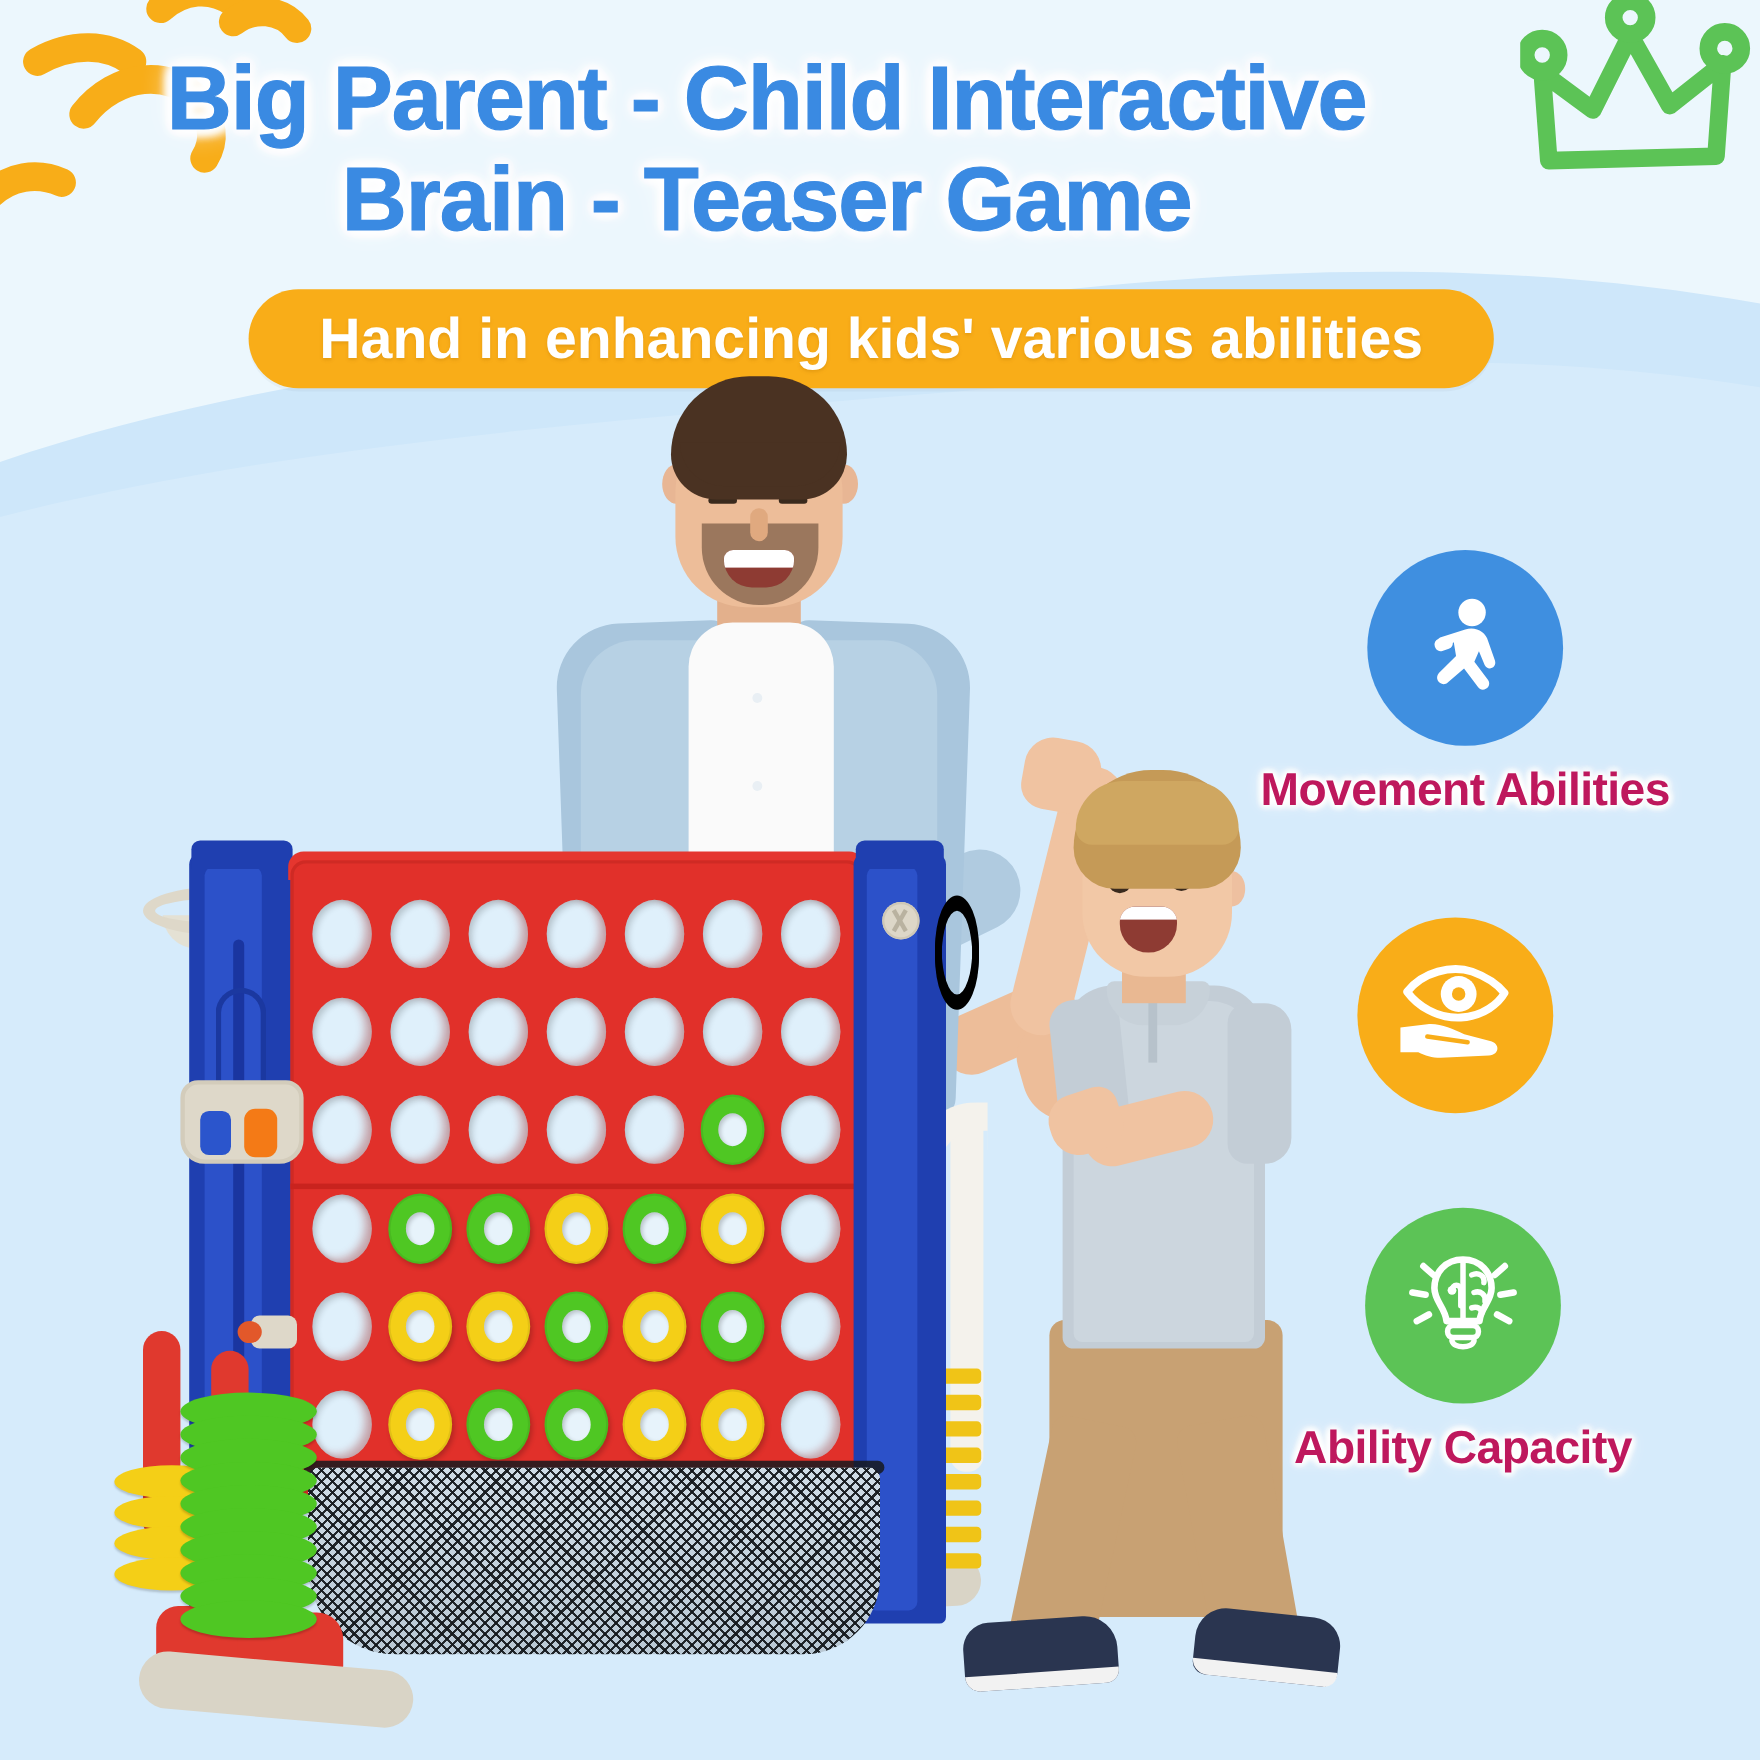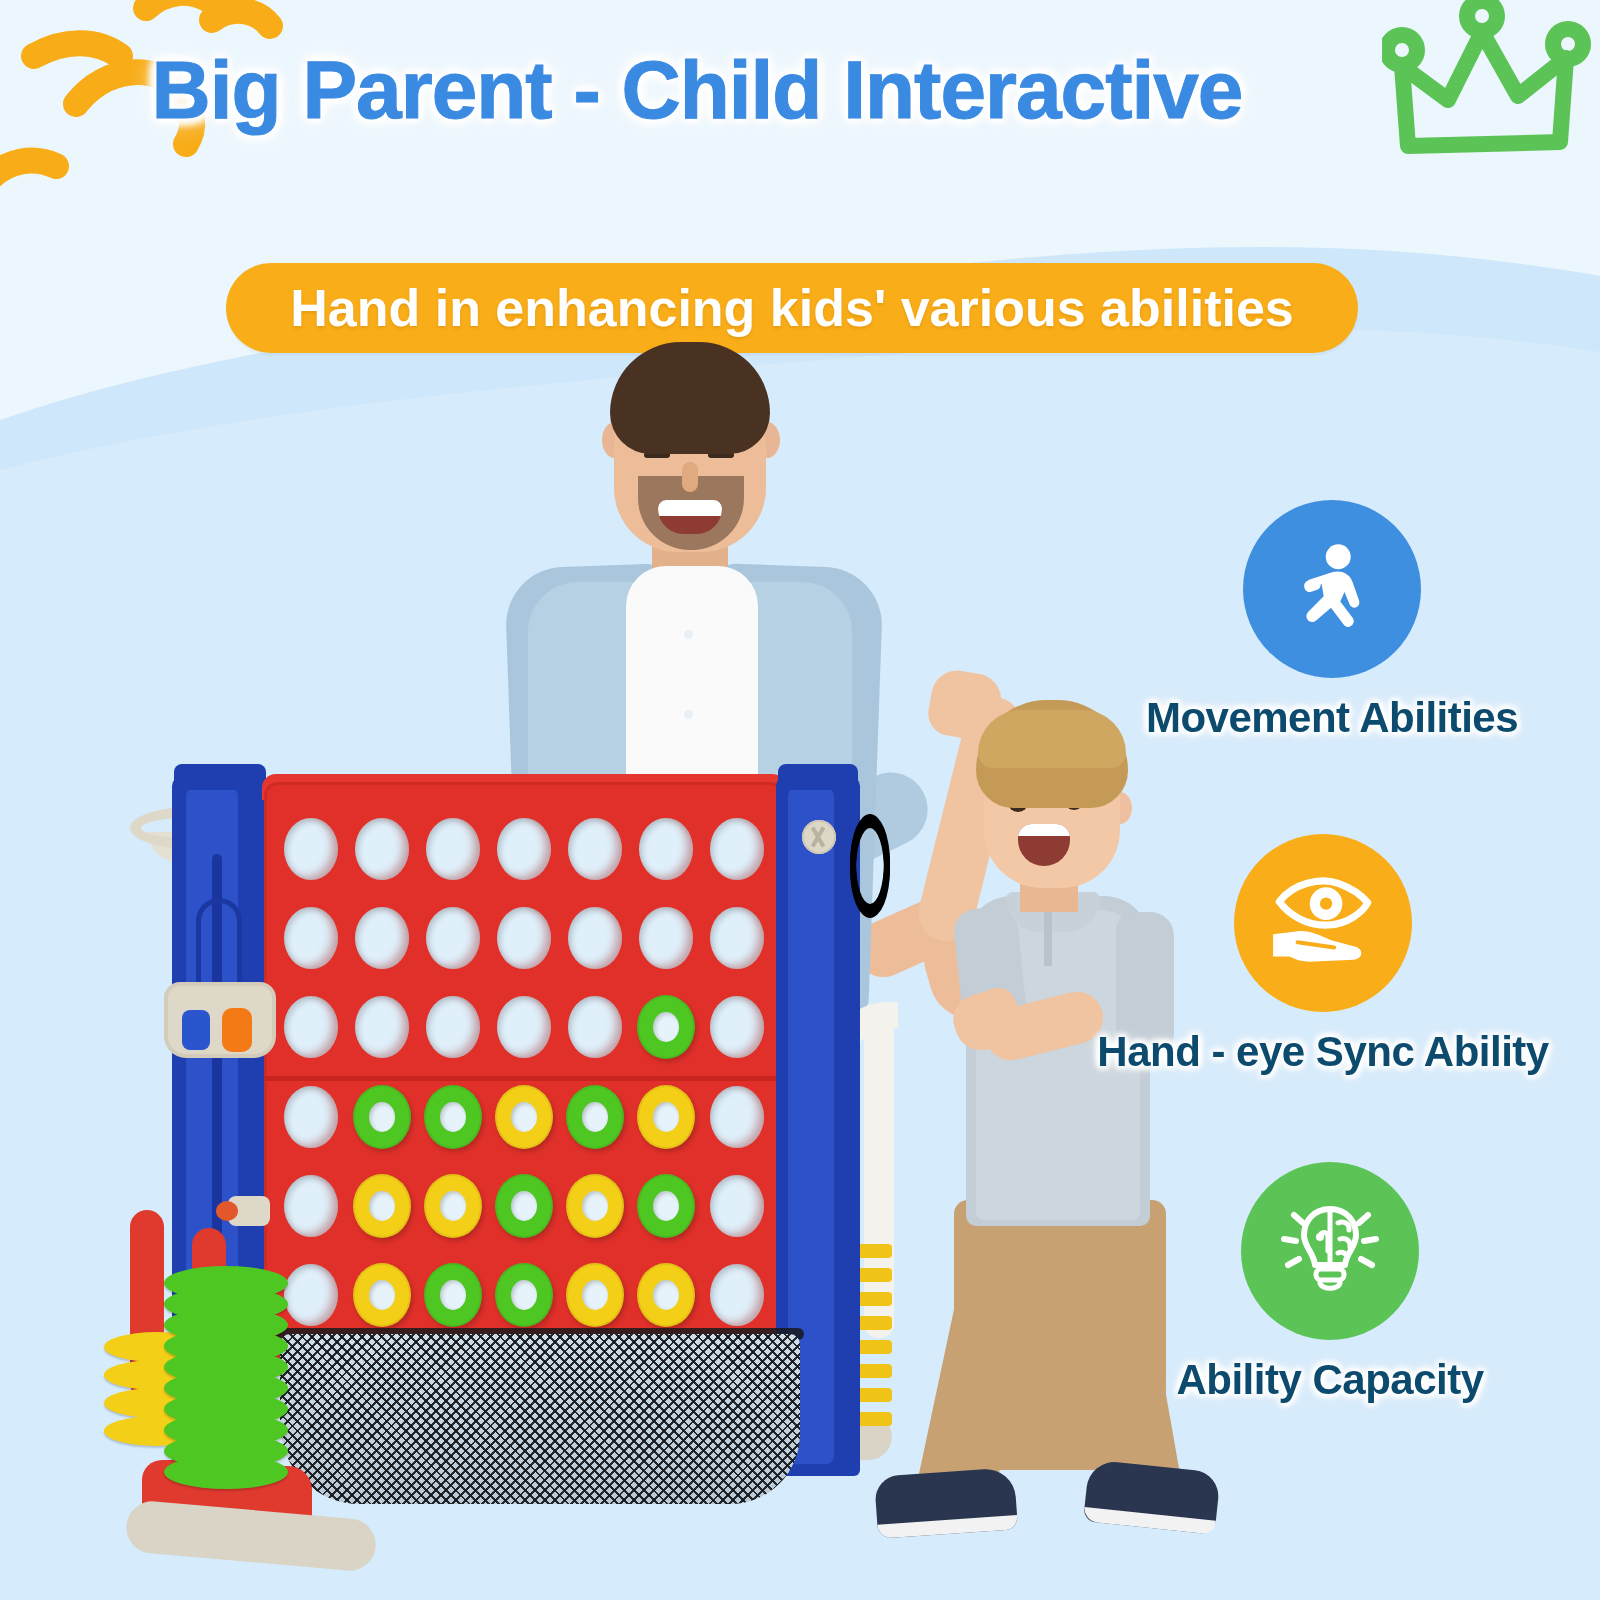--- a/index.html
+++ b/index.html
@@ -186,21 +186,21 @@
   .ylad{position:absolute;left:716px;top:486px;width:64px;height:180px;}
   .ylad div{position:absolute;left:0;width:64px;height:14px;background:#f0c417;border-radius:4px;}
   .redstrip{position:absolute;left:700px;top:470px;width:22px;height:180px;background:#e0392e;border-radius:8px;transform:rotate(4deg);}
 
   
   .features{position:absolute;right:38px;top:500px;width:470px;}
   .feature{position:relative;margin-bottom:92px;text-align:center;}
   .fic{width:178px;height:178px;border-radius:50%;margin:0 auto;display:flex;align-items:center;justify-content:center;}
   .fic svg{display:block;}
   .flabel{
-    margin-top:16px;font-size:42px;font-weight:bold;color:#0c4a6e;letter-spacing:-0.5px;
+    margin-top:16px;font-size:42px;font-weight:bold;color:#be185d;letter-spacing:-0.5px;
     text-shadow:0 0 8px #fff,0 0 8px #fff,2px 2px 6px #fff,-2px 2px 6px #fff,2px -2px 6px #fff,-2px -2px 6px #fff,0 0 16px #fff;
   }
   .f1 .fic{background:#3f8fe0;}
   .f2 .fic{background:#f9ad18;}
   .f3 .fic{background:#5cc356;}
   .f1{margin-left:10px;}
   .f2{margin-left:-8px;margin-bottom:86px;}
   .f3{margin-left:6px;}
 </style>
 </head>
@@ -234,20 +234,21 @@
         <path d="M26,150 L20,70 L66,104 L100,36 L136,100 L184,62 L178,146 Z"></path>
         <circle cx="20" cy="54" r="15"></circle>
         <circle cx="100" cy="20" r="15"></circle>
         <circle cx="186" cy="48" r="15"></circle>
       </g>
     </svg>
   </div>
 
   <div class="headline">
     <span>Big Parent - Child Interactive</span>
+    <span class="l2">Brain - Teaser Game</span>
   </div>
 
   <div class="pill">
     <span>Hand in enhancing kids' various abilities</span>
   </div>
 
   <div class="scene">
 
     <div class="man">
       <div class="m-arm-l"></div>
@@ -570,21 +571,20 @@
     <div class="feature f2">
       <div class="fic">
         <svg width="112" height="112" viewBox="0 0 110 110" aria-hidden="true">
           <path d="M12,34 C26,16 52,10 70,16 C84,21 94,29 99,35 C94,44 80,56 60,57 C38,58 21,46 12,34 Z" fill="none" stroke="#fff" stroke-width="7" stroke-linejoin="round"></path>
           <circle cx="58" cy="36" r="16" fill="#fff"></circle>
           <circle cx="58" cy="36" r="6" fill="#f9ad18"></circle>
           <path d="M6,66 L30,63 C42,62 52,67 63,72 L86,78 C95,80 95,90 85,91 L42,93 C34,93 28,91 22,88 L6,88 Z" fill="#fff"></path>
           <path d="M30,74 L66,79" stroke="#f9ad18" stroke-width="4" stroke-linecap="round" fill="none"></path>
         </svg>
       </div>
-      <div class="flabel">Hand - eye Sync Ability</div>
     </div>
 
     <div class="feature f3">
       <div class="fic">
         <svg width="116" height="116" viewBox="0 0 116 116" aria-hidden="true">
           <g stroke="#fff" stroke-width="6" stroke-linecap="round" fill="none">
             <path d="M22,22 L31,30"></path>
               <path d="M12,46 L24,48"></path>
               <path d="M16,72 L27,66"></path>
             <path d="M96,22 L87,30"></path>

